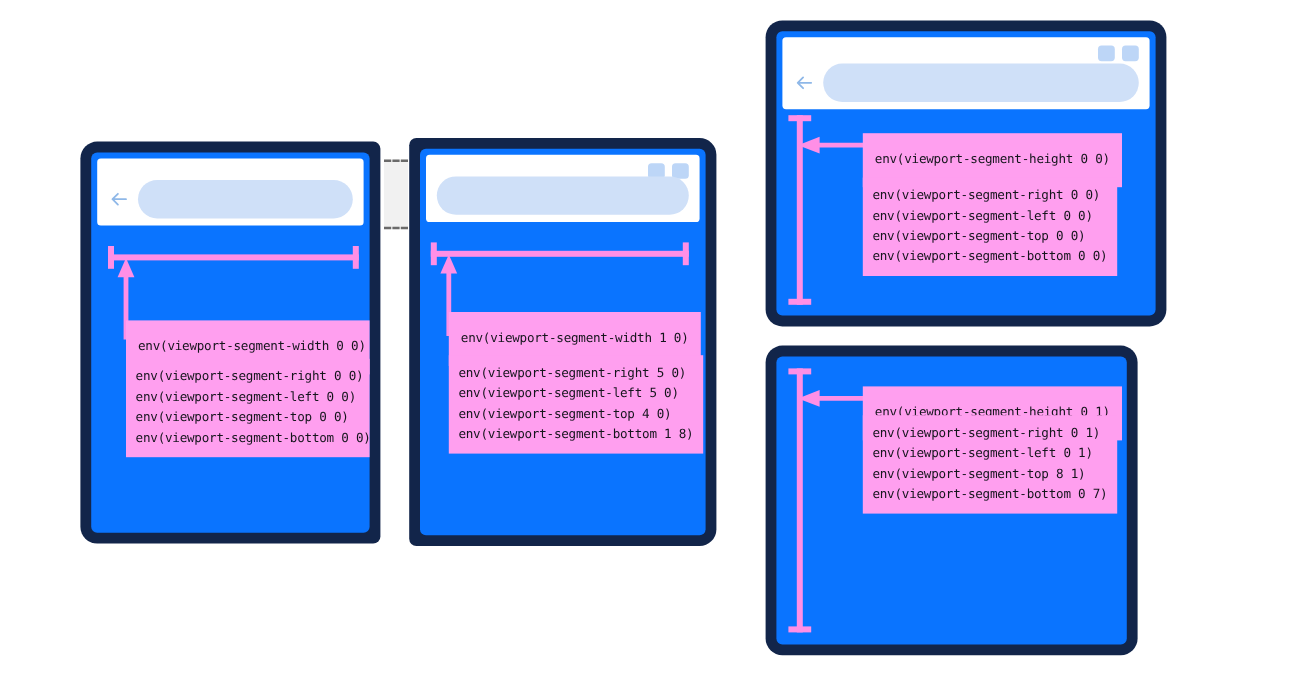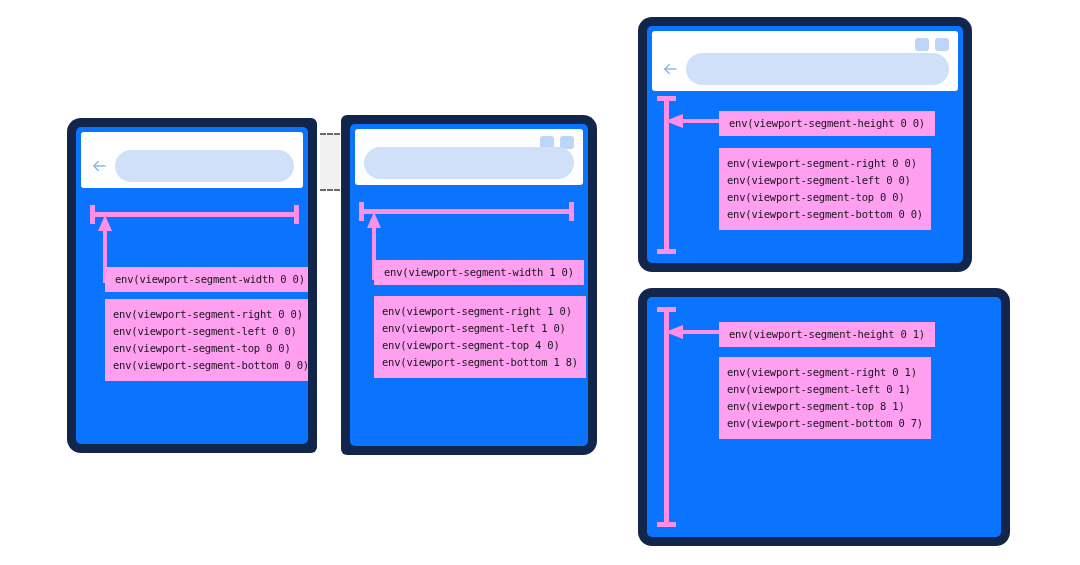--- a/index.html
+++ b/index.html
@@ -160,21 +160,21 @@
 
   
   .label {
     position: absolute;
     background: #ff9fef;
     color: #15151c;
     font-family: "DejaVu Sans Mono", "Liberation Mono", monospace;
     font-size: 10.5px;
     line-height: 17px;
     white-space: nowrap;
-    padding: 4px 10px;
+    padding: 14px 10px;
     box-sizing: border-box;
     letter-spacing: -0.2px;
   }
   .label.block { padding: 7px 8px; }
   .label .ln { display: block; }
 </style>
 </head>
 <body>
 
 <div class="stage">
@@ -236,22 +236,22 @@
       </div>
 
       <svg class="leader" style="left:17px; top:86px; width:30px; height:70px;" viewBox="0 0 30 70">
         <path d="M7 70 L7 16"></path>
         <polygon points="7,2 14,18 0,18"></polygon>
       </svg>
 
       <div class="label" style="left:24px; top:136px;">env(viewport-segment-width 1 0)</div>
 
       <div class="label block" style="left:24px; top:172px;">
-        <span class="ln">env(viewport-segment-right 1 0)</span>
-        <span class="ln">env(viewport-segment-left 1 0)</span>
+        <span class="ln">env(viewport-segment-right 5 0)</span>
+        <span class="ln">env(viewport-segment-left 5 0)</span>
         <span class="ln">env(viewport-segment-top 4 0)</span>
         <span class="ln">env(viewport-segment-bottom 1 8)</span>
       </div>
 
     </div>
   </div>
 
   <div class="device" style="left:638px; top:17px; width:334px; height:255px;">
     <div class="screen">
 
@@ -284,37 +284,37 @@
       <div class="label block" style="left:72px; top:122px;">
         <span class="ln">env(viewport-segment-right 0 0)</span>
         <span class="ln">env(viewport-segment-left 0 0)</span>
         <span class="ln">env(viewport-segment-top 0 0)</span>
         <span class="ln">env(viewport-segment-bottom 0 0)</span>
       </div>
 
     </div>
   </div>
 
-  <div class="device" style="left:638px; top:288px; width:372px; height:258px;">
+  <div class="device" style="left:638px; top:288px; width:310px; height:258px;">
     <div class="screen">
 
       <div class="rule-v" style="left:10px; top:10px; bottom:10px;">
         <div class="bar"></div>
         <div class="cap t"></div>
         <div class="cap b"></div>
       </div>
 
       <svg class="leader" style="left:16px; top:26px; width:90px; height:30px;" viewBox="0 0 90 30">
         <path d="M90 9 L18 9"></path>
         <polygon points="2,9 20,2 20,16"></polygon>
       </svg>
 
       <div class="label" style="left:72px; top:25px;">env(viewport-segment-height 0 1)</div>
 
-      <div class="label block" style="left:72px; top:60px;">
+      <div class="label block" style="left:72px; top:49px;">
         <span class="ln">env(viewport-segment-right 0 1)</span>
         <span class="ln">env(viewport-segment-left 0 1)</span>
         <span class="ln">env(viewport-segment-top 8 1)</span>
         <span class="ln">env(viewport-segment-bottom 0 7)</span>
       </div>
 
     </div>
   </div>
 
 </div>

